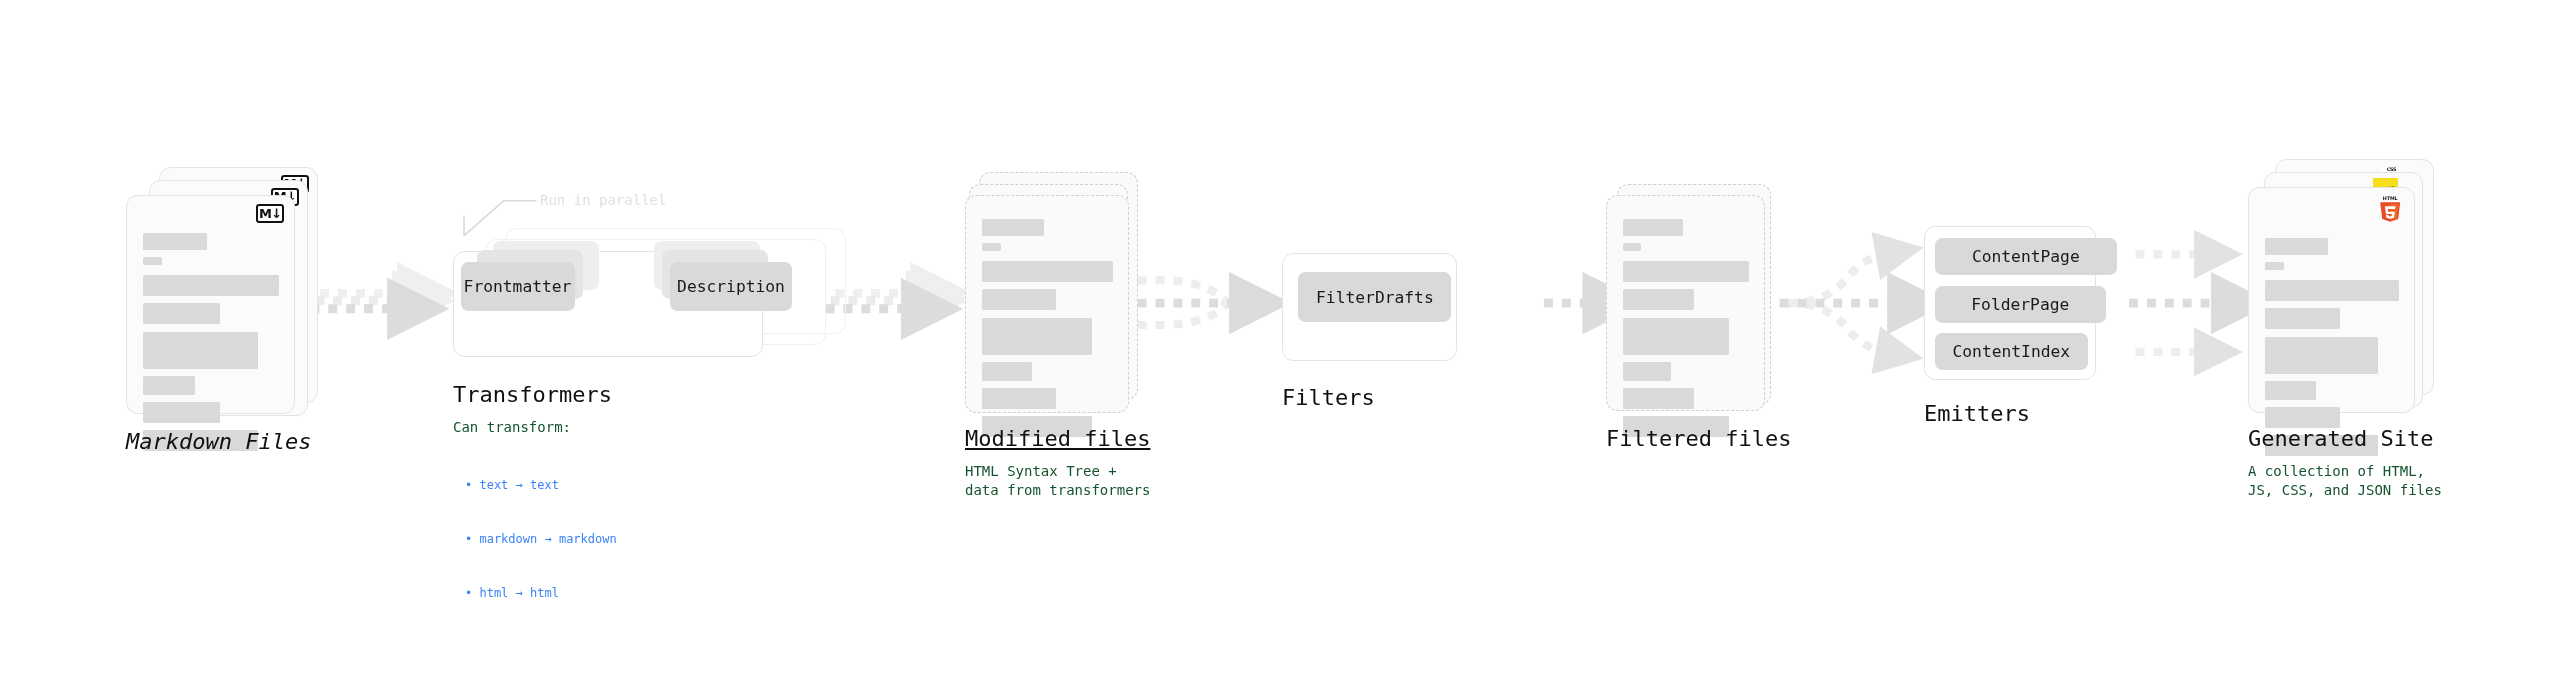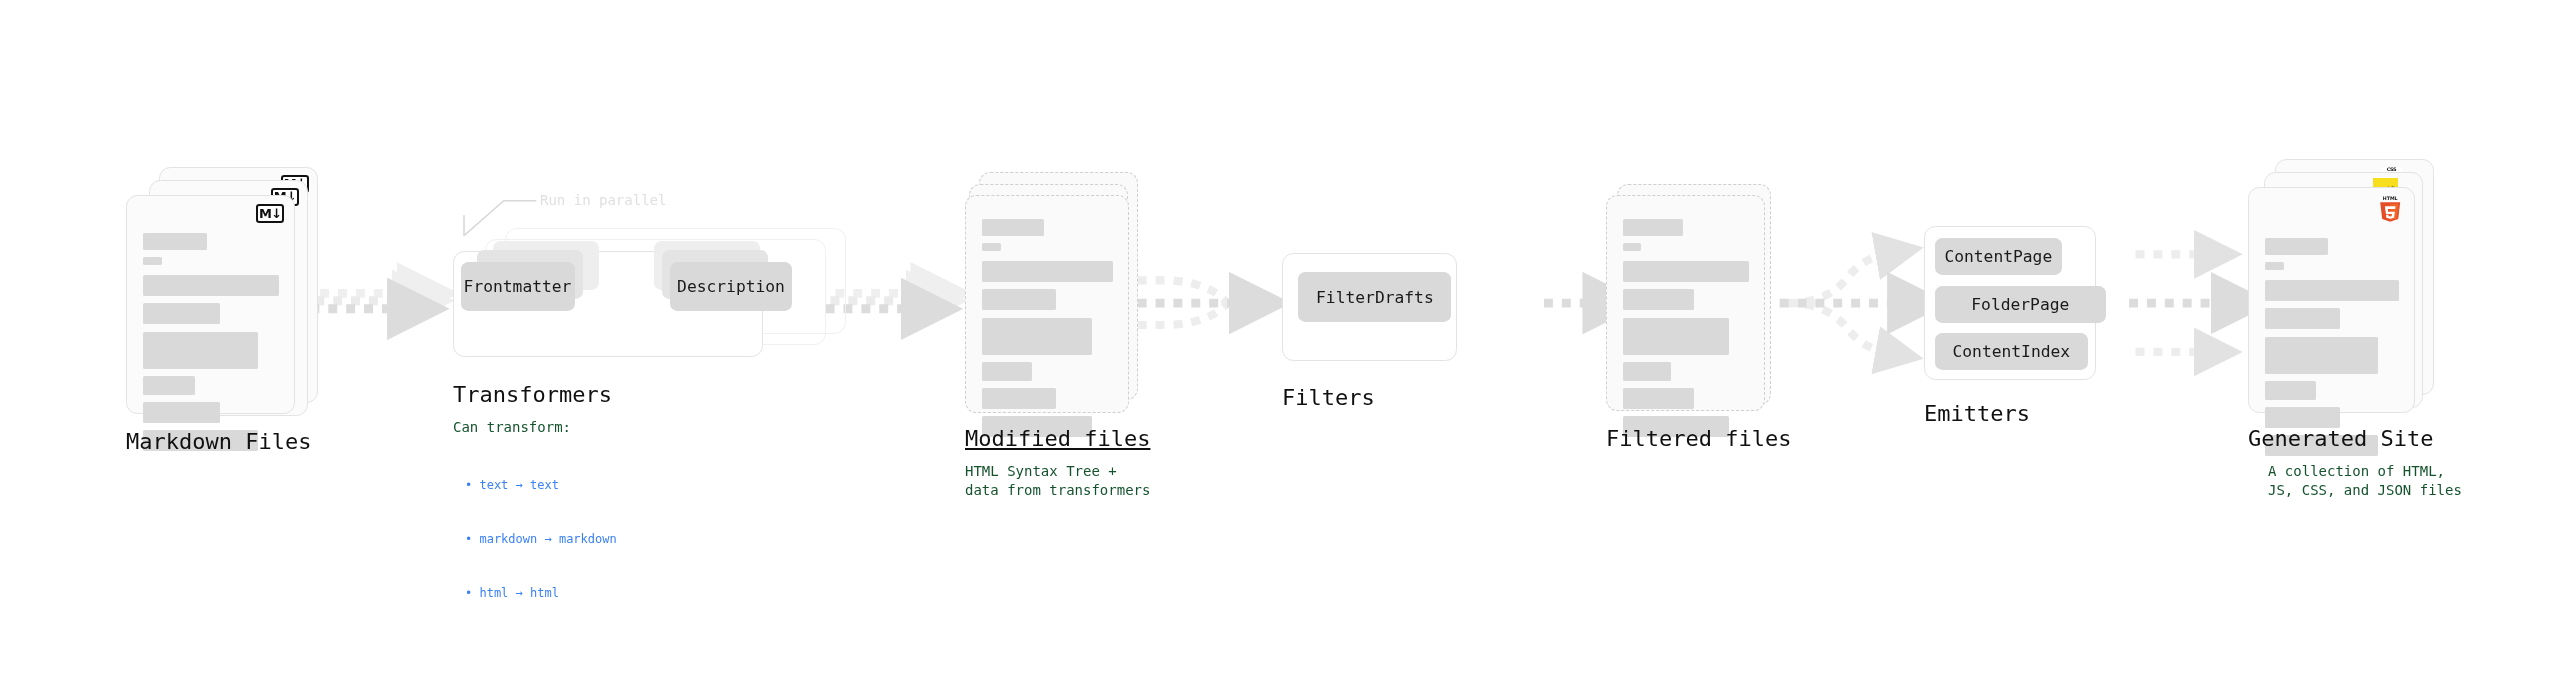--- a/index.html
+++ b/index.html
@@ -178,21 +178,21 @@
           <div class="bar s2"></div>
           <div class="bar s3"></div>
         <div class="bar s4"></div>
           <div class="bar s5"></div>
           <div class="bar s6"></div>
         <div class="bar s7"></div>
           <div class="bar s8"></div>
       </div>
     </div>
   </div>
-  <div class="title" style="left:126px;top:429px;">Markdown Files</div>
+  <div class="title" style="left:126px;top:429px;font-style:italic;">Markdown Files</div>
 
   <div>
     <div class="gbox ghost" style="left:505px;top:228px;width:341px;height:106px;"></div>
     <div class="gbox ghost" style="left:485px;top:239px;width:341px;height:106px;"></div>
     <div class="gbox" style="left:453px;top:251px;width:310px;height:106px;text-align:right;">
       <div class="chip ghost2" style="left:39px;top:-11.4px;width:106px;height:49px;"></div>
       <div class="chip ghost1" style="left:23px;top:-1.6px;width:106px;height:49px;"></div>
       <div class="chip" style="left:6.5px;top:9.8px;width:114px;height:49px;">Frontmatter</div>
 
       <div class="chip ghost2" style="left:200px;top:-11.4px;width:106px;height:49px;"></div>
@@ -248,21 +248,21 @@
           <div class="bar s6"></div>
         <div class="bar s7"></div>
           <div class="bar s8"></div>
       </div>
     </div>
   </div>
   <div class="title" style="left:1606px;top:426px;">Filtered files</div>
 
   <div>
     <div class="gbox" style="left:1924px;top:226px;width:172px;height:154px;">
-      <div class="chip" style="left:9.8px;top:11.4px;width:127px;height:37px;">ContentPage</div>
+      <div class="chip" style="left:9.8px;top:11.4px;width:182px;height:37px;">ContentPage</div>
       <div class="chip" style="left:9.8px;top:59px;width:171px;height:37px;">FolderPage</div>
       <div class="chip" style="left:9.8px;top:106px;width:153px;height:37px;">ContentIndex</div>
     </div>
   </div>
   <div class="title" style="left:1924px;top:401px;">Emitters</div>
 
   <div class="doc-stack">
     <div class="doc" style="left:2275px;top:159px;width:159px;height:236px;">
       <div class="badge css-badge" style="right:31px;top:6.5px;">CSS</div>
     </div>
@@ -284,17 +284,17 @@
           <div class="bar s3"></div>
         <div class="bar s4"></div>
           <div class="bar s5"></div>
           <div class="bar s6"></div>
         <div class="bar s7"></div>
           <div class="bar s8"></div>
       </div>
     </div>
   </div>
   <div class="title" style="left:2248px;top:426px;">Generated Site</div>
-  <div class="caption" style="left:2248px;top:462px;margin-left:20px;">A collection of HTML,
+  <div class="caption" style="left:2248px;top:462px;">A collection of HTML,
 JS, CSS, and JSON files</div>
 
 </div>
 
 
 </body></html>

